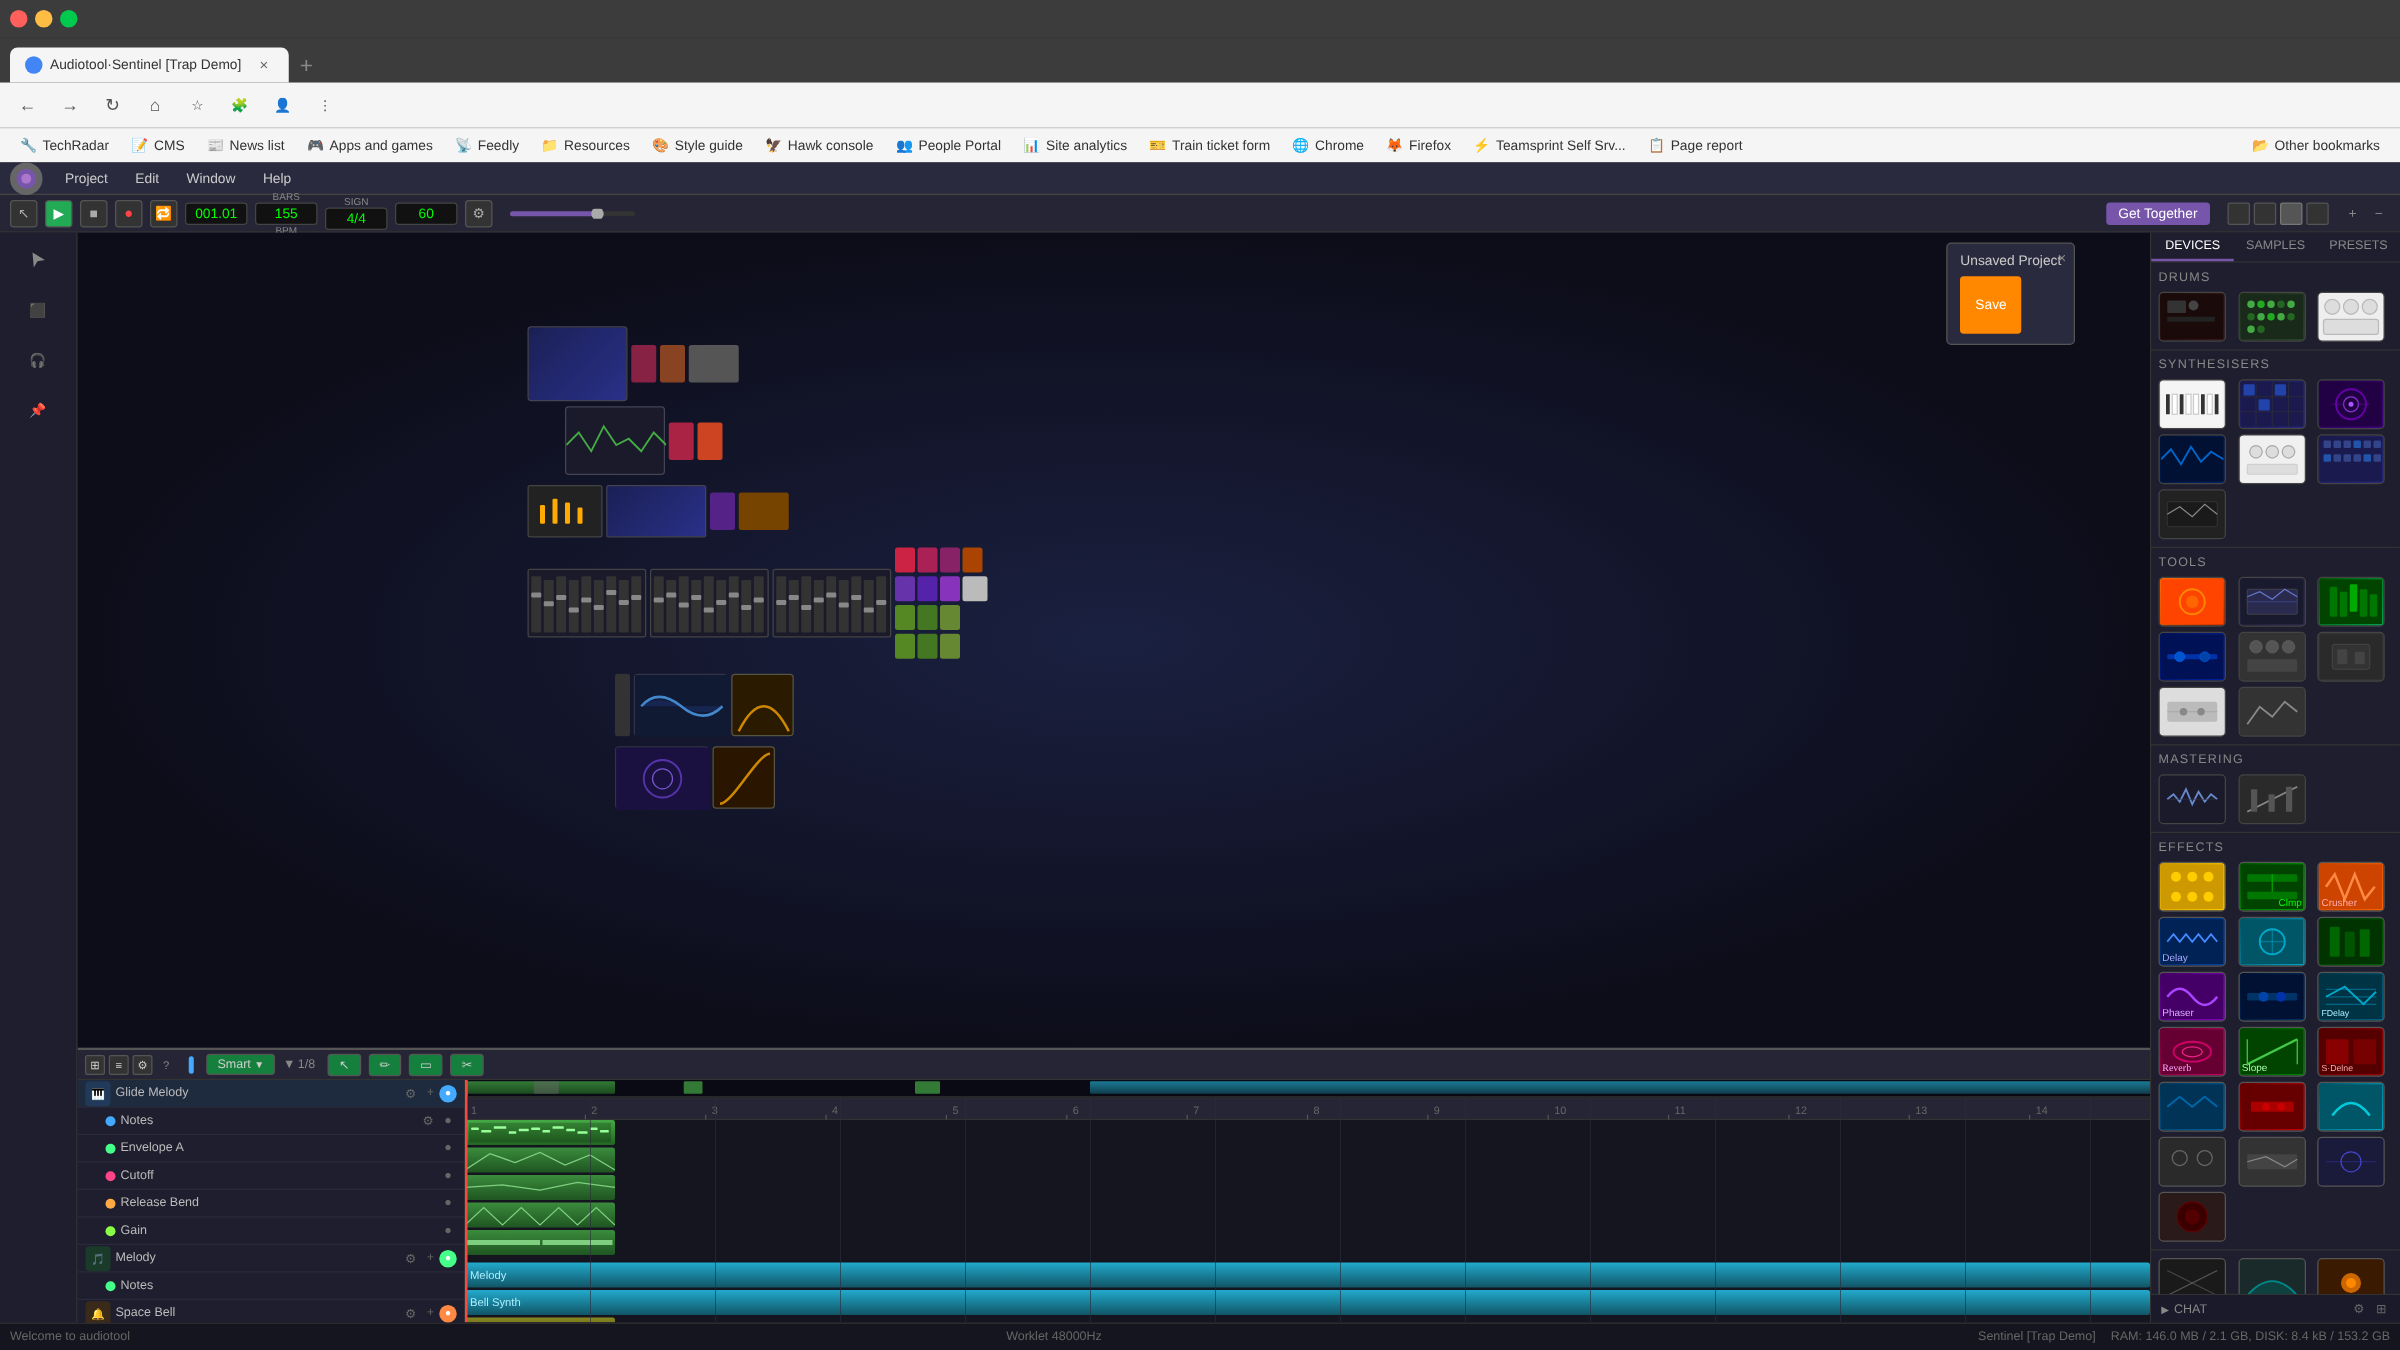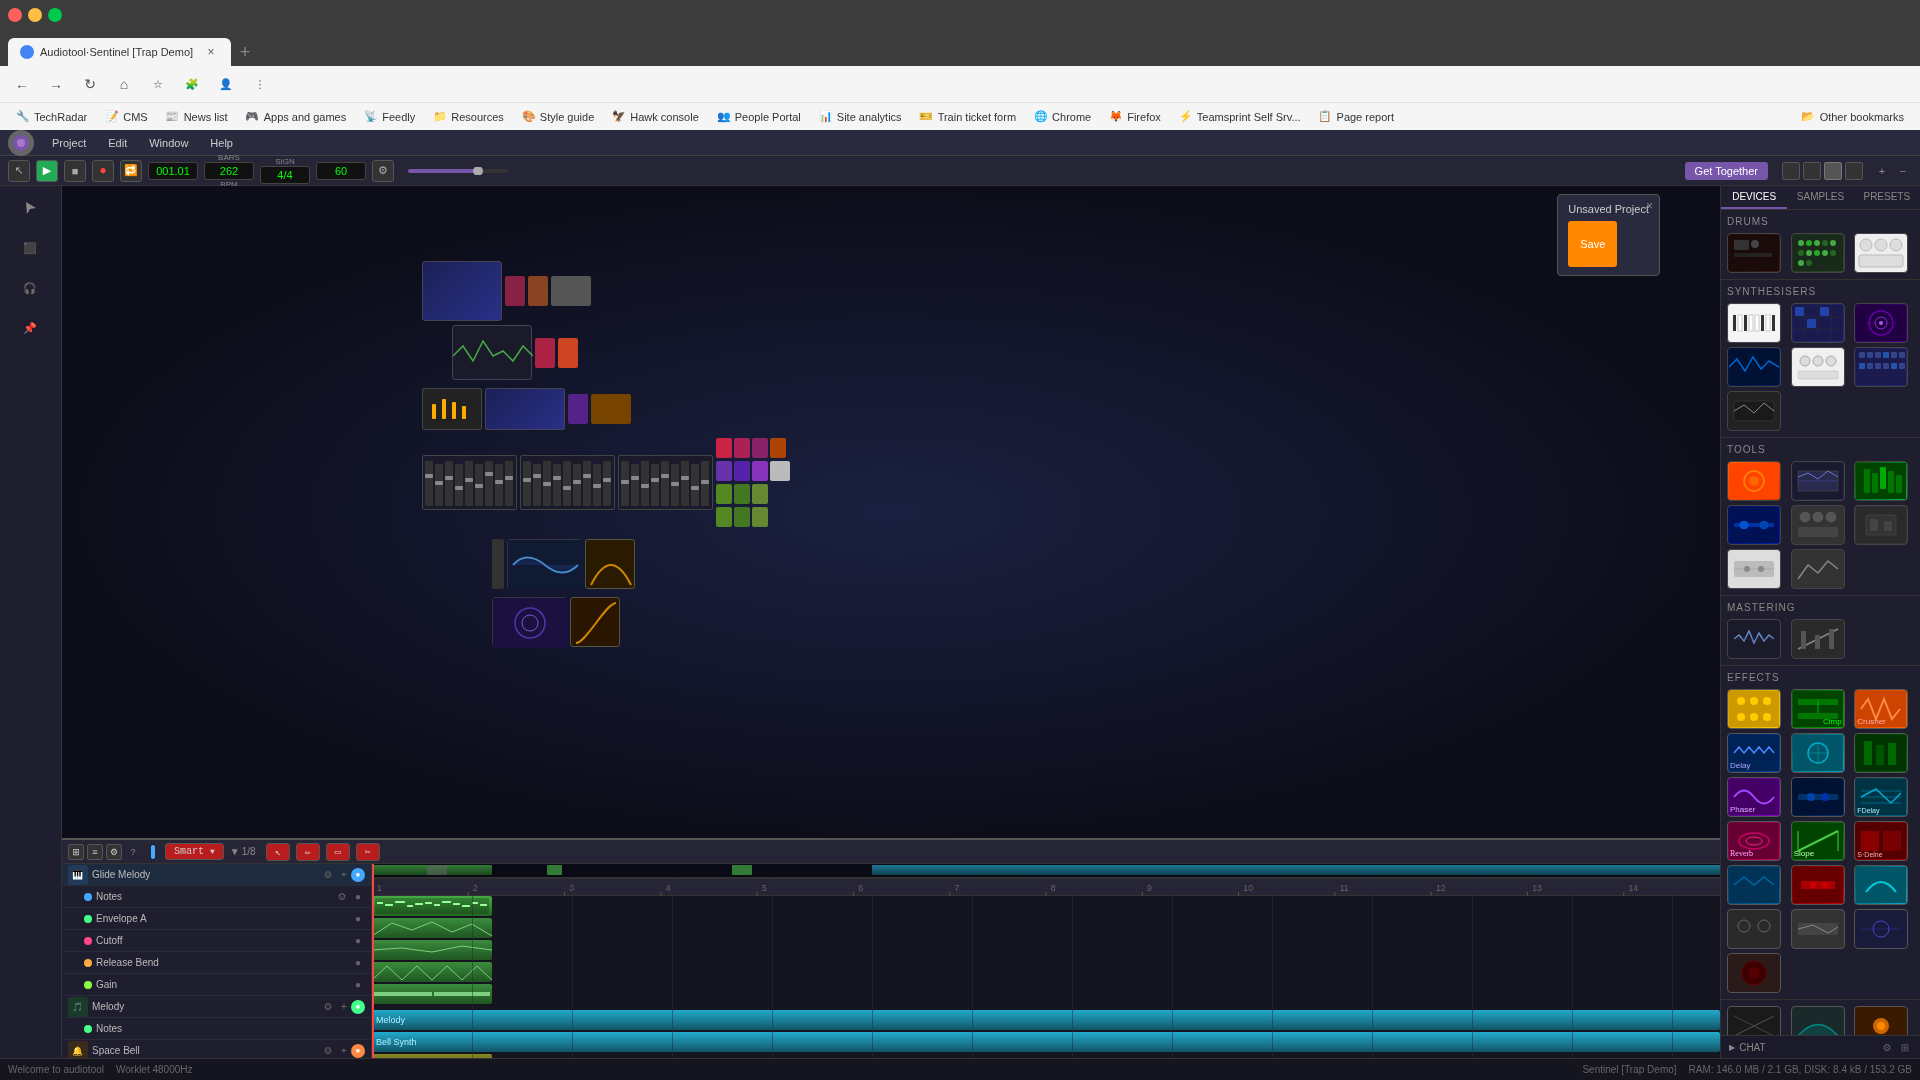--- a/index.html
+++ b/index.html
@@ -66,21 +66,21 @@
     .fx-cyan { background: linear-gradient(135deg, #003344, #006688); }
     .fx-pink { background: linear-gradient(135deg, #660033, #cc0066); }
     .fx-green2 { background: linear-gradient(135deg, #004400, #008800); }
     .fx-red { background: linear-gradient(135deg, #550000, #aa0000); }
     .fx-blue2 { background: linear-gradient(135deg, #003355, #0066aa); }
     .fx-red2 { background: linear-gradient(135deg, #660000, #cc0000); }
 
     
     .sequencer-area { height: 220px; background: #1a1a2a; border-top: 2px solid #555; display: flex; flex-direction: column; }
     .seq-header { height: 24px; background: #252535; display: flex; align-items: center; padding: 0 6px; gap: 6px; border-bottom: 1px solid #333; }
-    .seq-mode { background: #b91c1c; border: 1px solid #555; padding: 2px 8px; border-radius: 3px; font-size: 10px; color: #ccc; cursor: pointer; font-family: Liberation Mono, monospace; }
+    .seq-mode { background: #15803d; border: 1px solid #555; padding: 2px 8px; border-radius: 3px; font-size: 10px; color: #ccc; cursor: pointer; }
     .seq-body { flex: 1; display: flex; overflow: hidden; }
     .track-list { width: 310px; background: #1e1e2e; border-right: 1px solid #333; overflow-y: auto; }
     .track-row { height: 22px; display: flex; align-items: center; padding: 0 6px; border-bottom: 1px solid #2a2a3a; cursor: pointer; }
     .track-indent { width: 16px; }
     .track-bullet { width: 8px; height: 8px; border-radius: 50%; margin-right: 4px; flex-shrink: 0; }
     .track-name { font-size: 10px; color: #bbb; flex: 1; }
     .track-actions { display: flex; gap: 2px; }
     .track-action { width: 14px; height: 14px; display: flex; align-items: center; justify-content: center; color: #666; cursor: pointer; font-size: 10px; }
     .timeline-area { flex: 1; background: #151520; position: relative; overflow: hidden; }
     .timeline-ruler { height: 18px; background: #252535; border-bottom: 1px solid #333; position: relative; }
@@ -235,21 +235,21 @@
       <div class="transport-btn play">▶</div>
       <div class="transport-btn">■</div>
       <div class="transport-btn" style="color:#f44">⏺</div>
       <div class="transport-btn" style="color:#f80">🔁</div>
       <div class="display-box">
         <span>001.01</span>
       </div>
       <div style="display:flex; flex-direction:column; align-items:center;">
         <div style="font-size:8px; color:#888;">BARS</div>
         <div class="display-box">
-          <span>262</span>
+          <span>155</span>
         </div>
         <div style="font-size:8px; color:#888;">BPM</div>
       </div>
       <div style="display:flex; flex-direction:column; align-items:center;">
         <div style="font-size:8px; color:#888;">SIGN</div>
         <div class="display-box">
           <span>4/4</span>
         </div>
       </div>
       <div class="display-box">
@@ -1101,18 +1101,18 @@
           <div style="display:flex;gap:4px;">
             <div style="width:14px;height:14px;display:flex;align-items:center;justify-content:center;color:#666;font-size:10px;cursor:pointer;">⚙</div>
             <div style="width:14px;height:14px;display:flex;align-items:center;justify-content:center;color:#666;font-size:10px;cursor:pointer;">⊞</div>
           </div>
         </div>
       </div>
     </div>
 
     <div class="status-bar">
       <span>Welcome to audiotool</span>
-      <span style="flex:1;">Worklet 48000Hz</span>
+      <span style="flex:1;text-align:center;">Worklet 48000Hz</span>
       <span>Sentinel [Trap Demo]</span>
       <span class="status-right">RAM: 146.0 MB / 2.1 GB, DISK: 8.4 kB / 153.2 GB</span>
     </div>
   </div>
 </div>
 
 </body></html>

